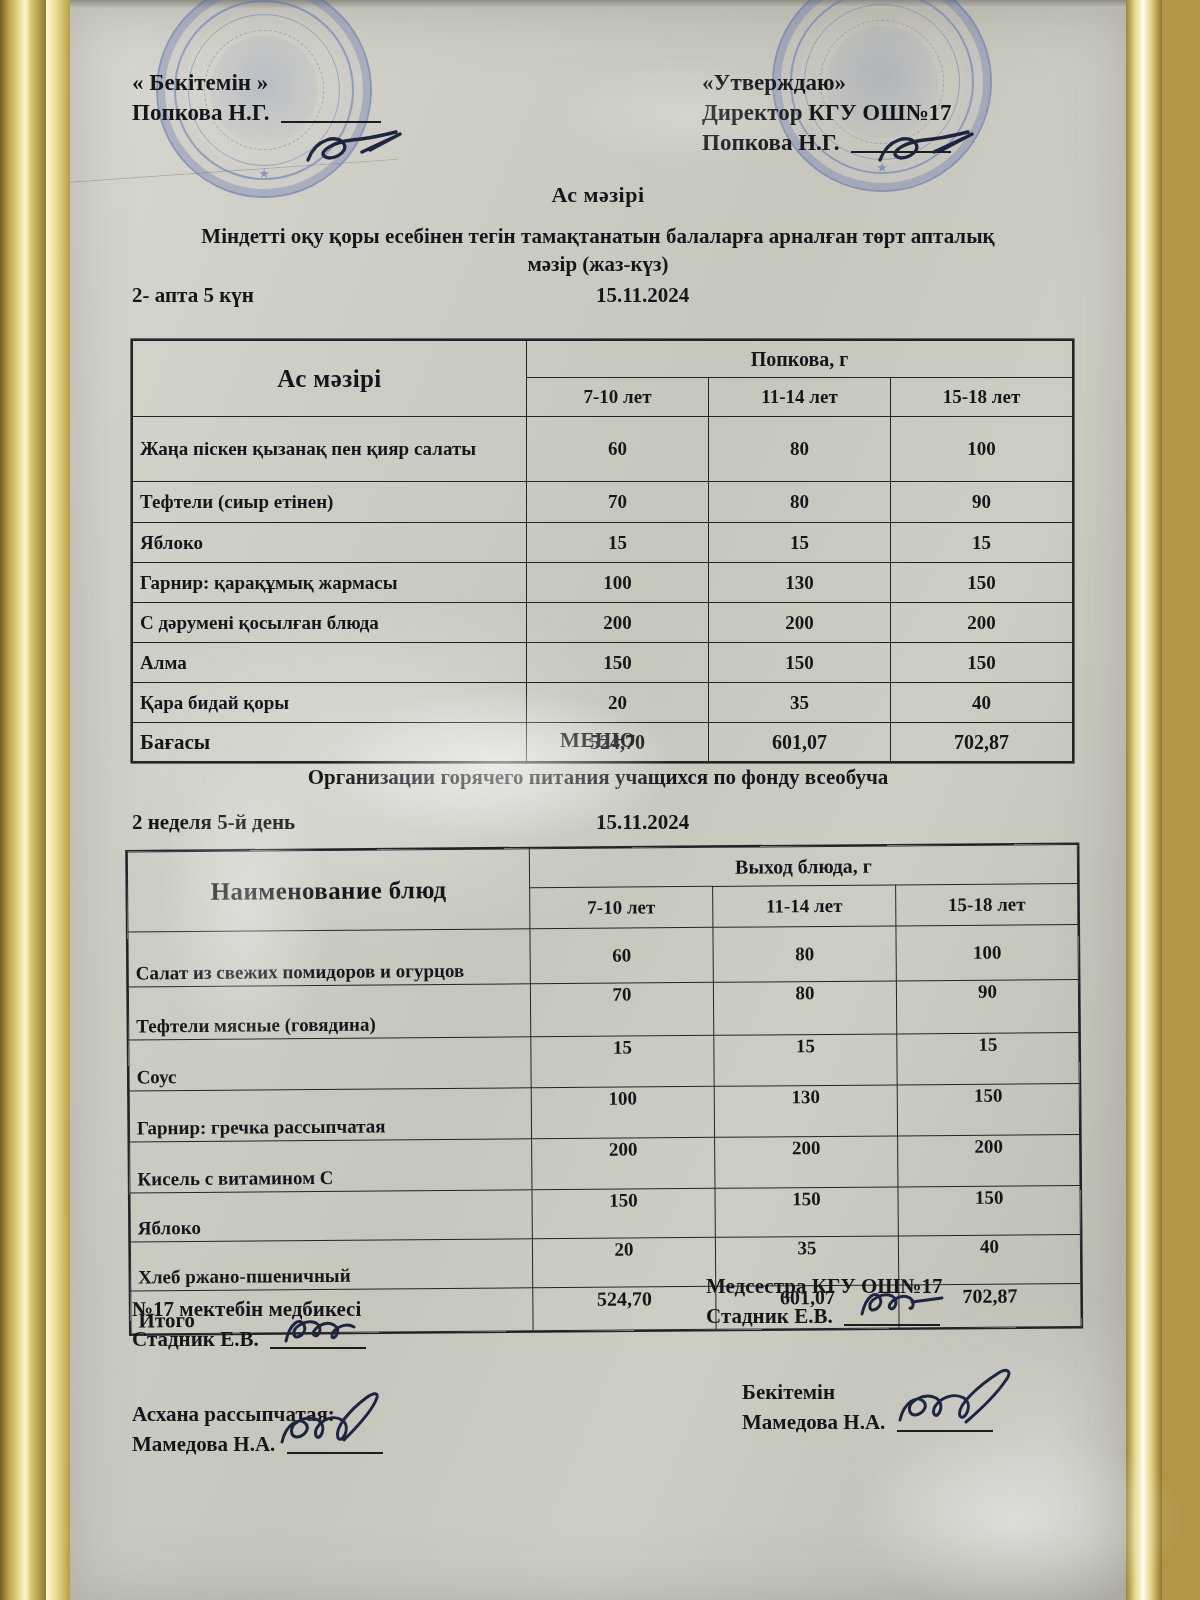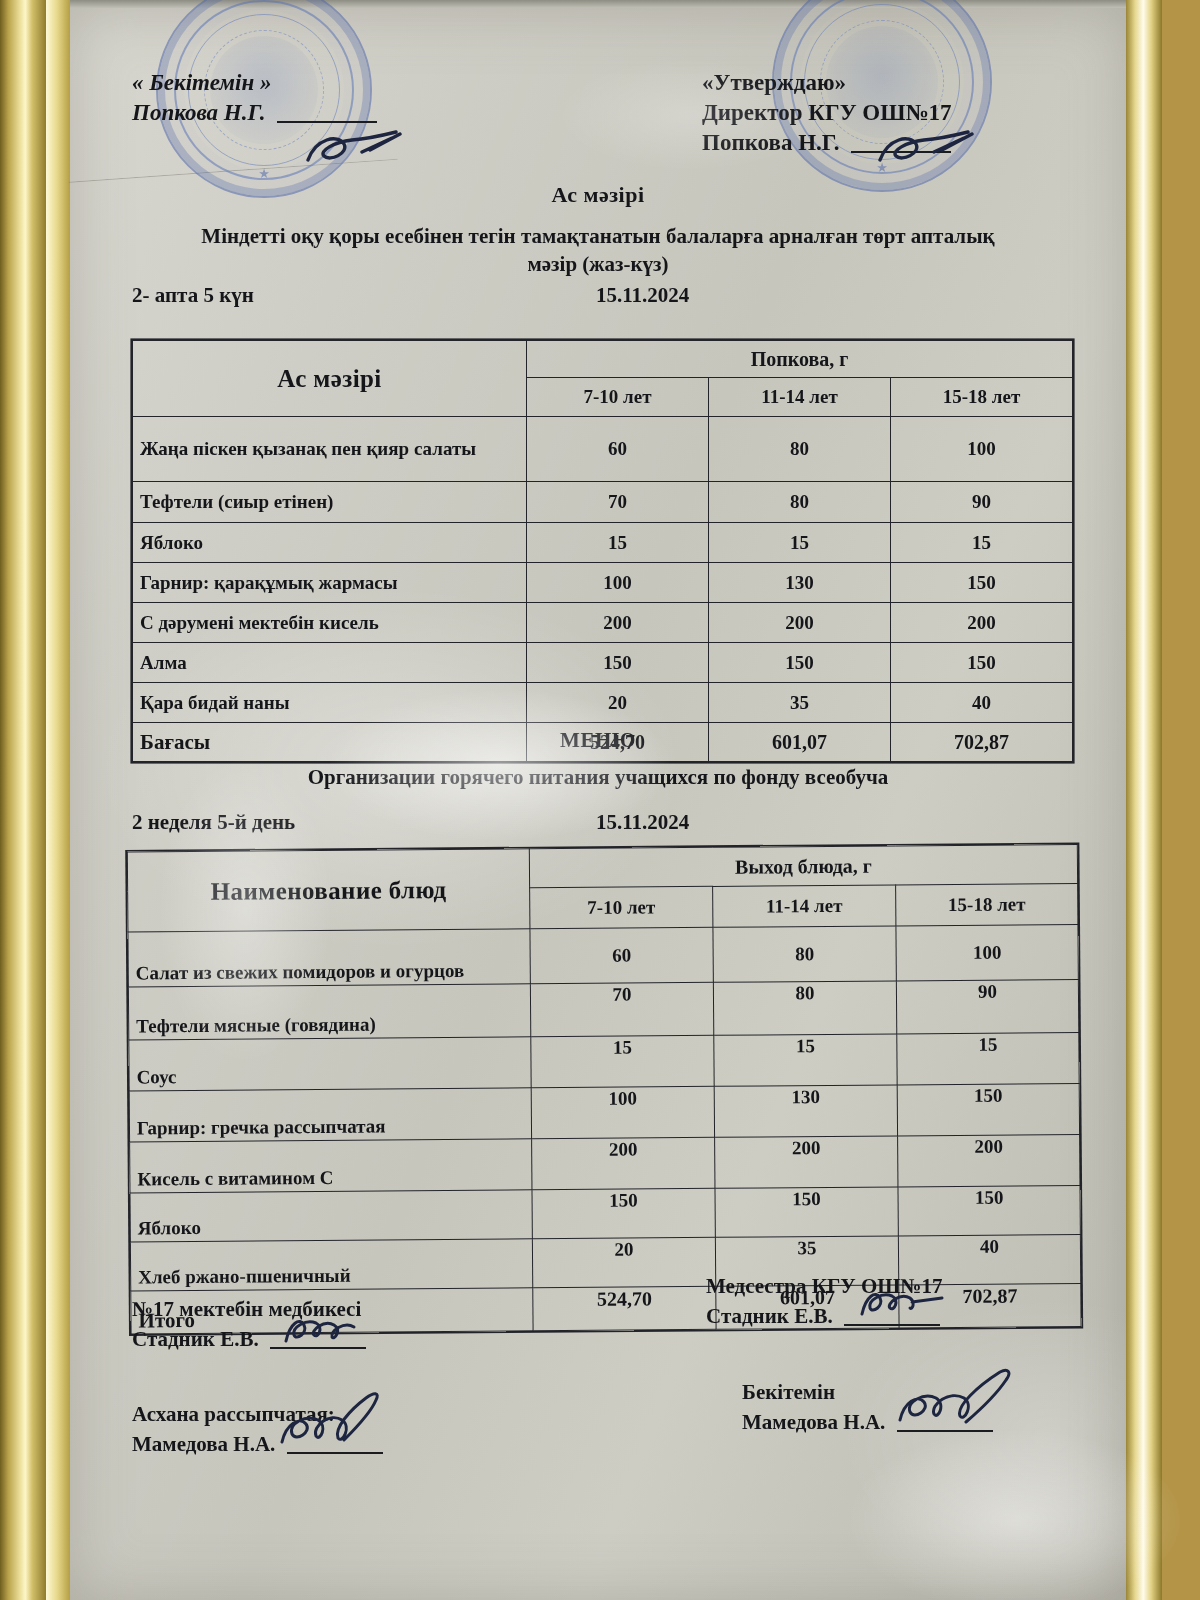--- a/index.html
+++ b/index.html
@@ -47,21 +47,21 @@
     background:radial-gradient(ellipse at center, rgba(255,255,255,.20), rgba(255,255,255,0) 72%);}
   #crease{position:absolute;left:72px;top:170px;width:330px;height:110px;
     border-top:1.5px solid rgba(120,118,108,.45);border-radius:0 0 160px 0;
     transform:rotate(-4deg);}
 
   
   #doc{position:absolute;left:70px;top:0;width:1056px;height:1600px;
        color:#15161a;}
 
   .hdr-block{position:absolute;font-weight:bold;line-height:1.30;}
-  #hdr-left{left:62px;top:68px;font-size:23px;font-style:italic;}
+  #hdr-left{left:62px;top:68px;font-size:23px;}
   #hdr-right{left:632px;top:68px;font-size:23px;}
   .sig-line{display:inline-block;border-bottom:2px solid #1b1c20;
             width:100px;vertical-align:-3px;margin-left:6px;}
 
   
   .seal{position:absolute;border-radius:50%;opacity:.52;
         border:2.5px solid #4a63a8;pointer-events:none;
         box-shadow:inset 0 0 0 5px rgba(74,99,168,.0),
                    inset 0 0 0 7px rgba(74,99,168,.55),
                    inset 0 0 0 26px rgba(74,99,168,.05);}
@@ -225,33 +225,33 @@
           <td class="num">15</td>
           <td class="num">15</td>
         </tr>
         <tr>
           <td class="dish" style="height:35px">Гарнир: қарақұмық жармасы</td>
           <td class="num">100</td>
           <td class="num">130</td>
           <td class="num">150</td>
         </tr>
         <tr>
-          <td class="dish" style="height:35px">С дәрумені мектебін  кисель</td>
+          <td class="dish" style="height:35px">С дәрумені қосылған  блюда</td>
           <td class="num">200</td>
           <td class="num">200</td>
           <td class="num">200</td>
         </tr>
         <tr>
           <td class="dish" style="height:35px">Алма</td>
           <td class="num">150</td>
           <td class="num">150</td>
           <td class="num">150</td>
         </tr>
         <tr>
-          <td class="dish" style="height:35px">Қара бидай наны</td>
+          <td class="dish" style="height:35px">Қара бидай қоры</td>
           <td class="num">20</td>
           <td class="num">35</td>
           <td class="num">40</td>
         </tr>
         <tr>
           <td class="total-lbl" style="height:38px">Бағасы</td>
           <td class="total-num">524,70</td>
           <td class="total-num">601,07</td>
           <td class="total-num">702,87</td>
         </tr>

